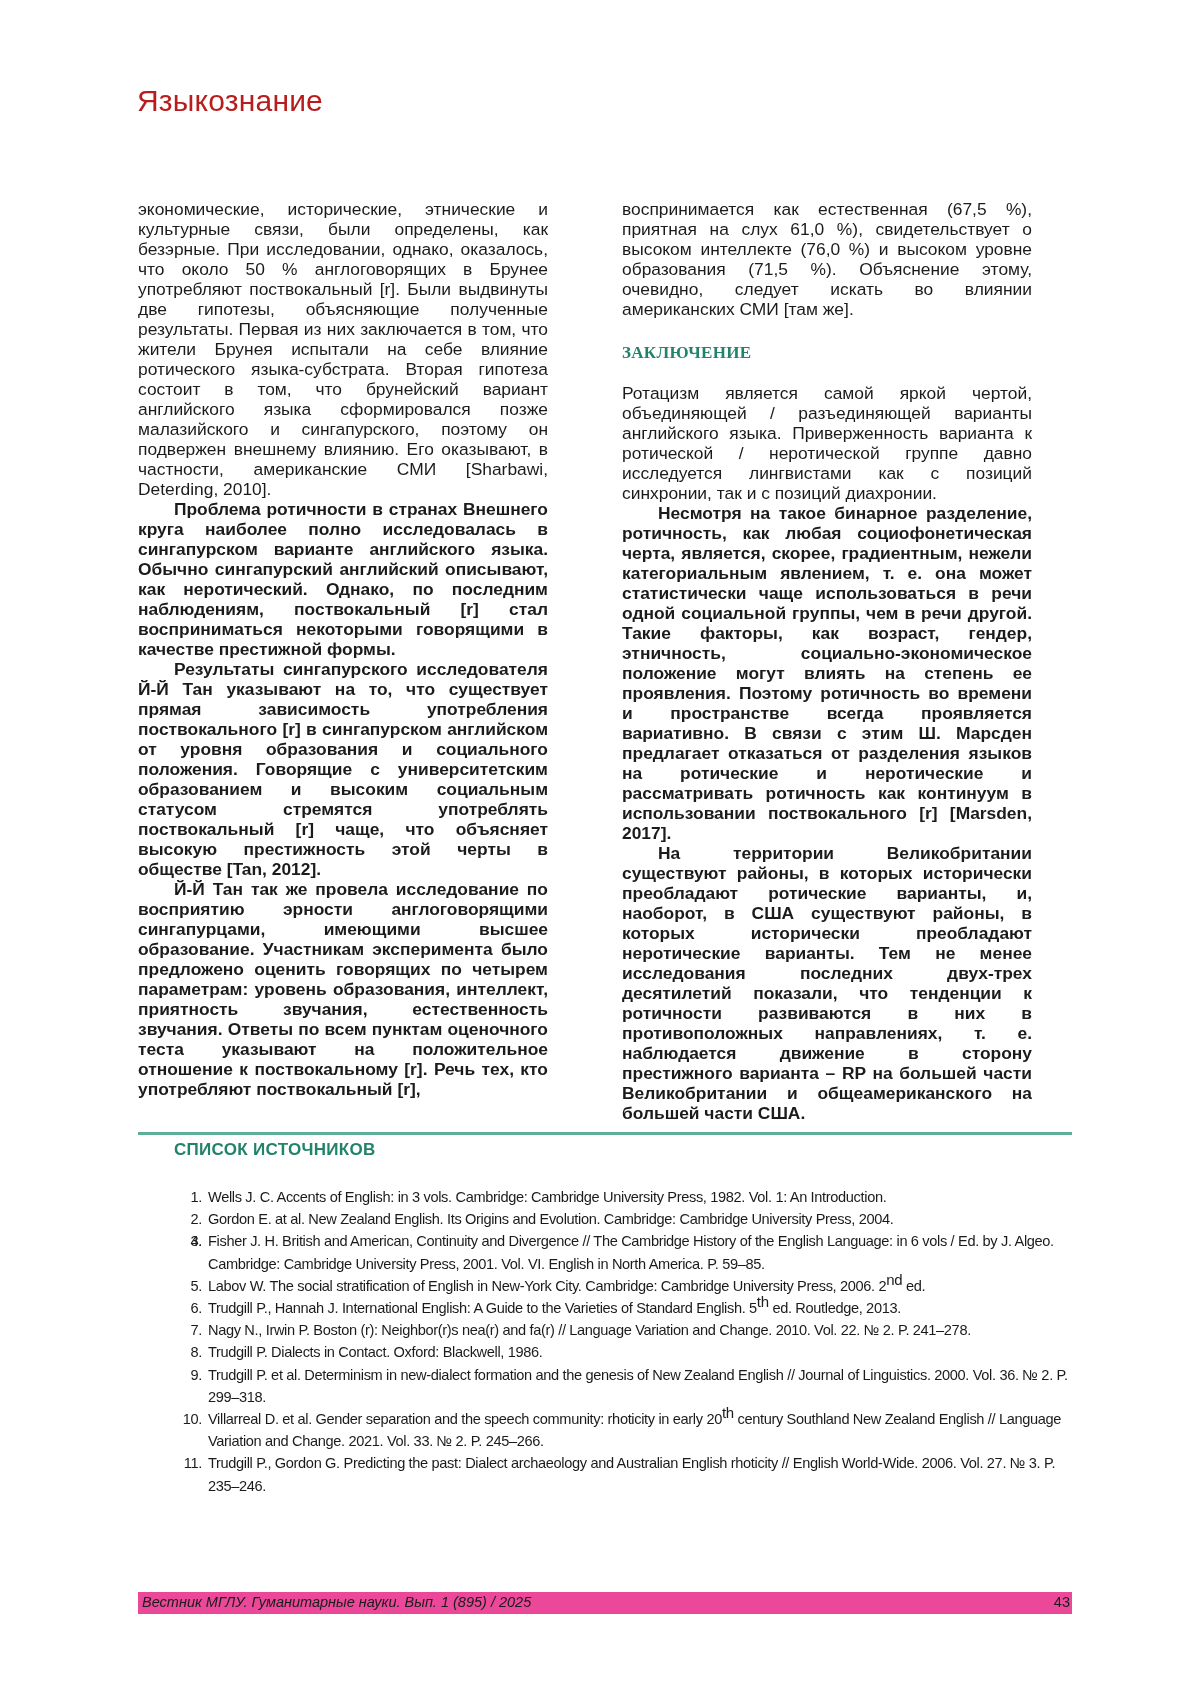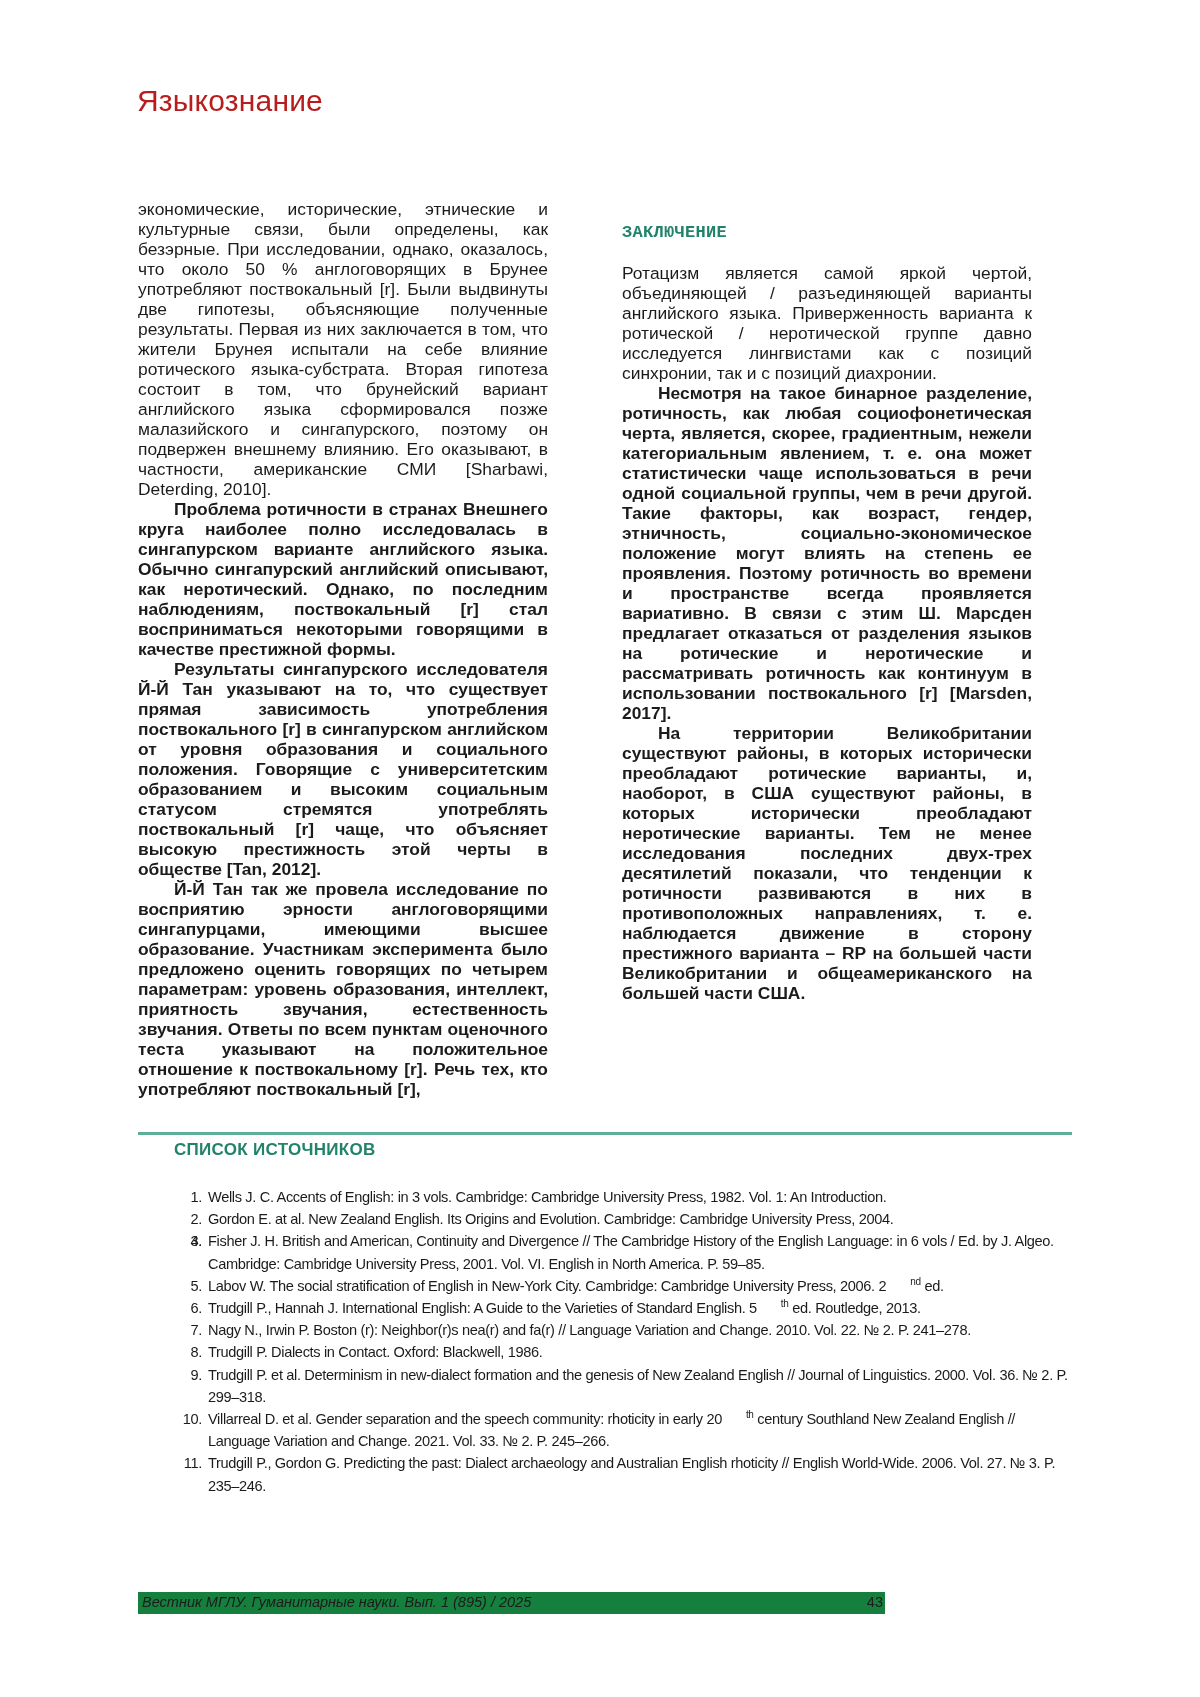--- a/index.html
+++ b/index.html
@@ -6,50 +6,51 @@
   body { width: 1200px; height: 1697px; position: relative; overflow: hidden;
          font-family: "DejaVu Sans Condensed", "Liberation Sans", sans-serif; color: #1b1b1b; }
   .header-title { position: absolute; left: 137px; top: 84px; font-family: "Liberation Sans", sans-serif;
                   font-size: 30px; color: #b91c1c; letter-spacing: 0.2px; }
   .col { position: absolute; top: 199px; width: 410px; font-family: "Liberation Sans", sans-serif;
          font-size: 17.4px; line-height: 20px; text-align: justify; hyphens: manual; }
   .col-left { left: 138px; }
   .col-right { left: 622px; }
   .col p { margin: 0; }
   .col p.indent { text-indent: 36px; font-weight: bold; }
-  .section-head { font-family: Liberation Mono, monospace; font-weight: bold; color: #22826a;
+  .section-head { font-family: Liberation Serif, serif; font-weight: bold; color: #22826a;
                   font-size: 17px; letter-spacing: 0.3px; margin: 24px 0 20px 0; }
   .divider { position: absolute; left: 138px; top: 1132px; width: 934px; height: 3px; background: #5faf98; }
   .refs-head { position: absolute; left: 174px; top: 1140px; font-family: "Liberation Sans", sans-serif;
                font-weight: bold; color: #22826a; font-size: 17px; letter-spacing: 0.3px; }
   .refs { position: absolute; left: 174px; top: 1186px; width: 898px; margin: 0; padding: 0;
           list-style: none; font-family: "Liberation Sans", sans-serif; font-size: 14.6px; line-height: 22.2px;
           letter-spacing: -0.35px; }
   .refs li { position: relative; padding-left: 34px; }
   .refs .num { position: absolute; left: 0; width: 28px; text-align: right; }
-  .refs sup { font-size: 10px; line-height: 0; margin-left: 24px; }
-  .footer { position: absolute; left: 138px; top: 1592px; width: 747px; height: 22px; background: #15803d; }
+  .refs sup { font-size: 15px; line-height: 0; }
+  .footer { position: absolute; left: 138px; top: 1592px; width: 934px; height: 22px; background: #ec4899; }
   .footer-left { position: absolute; left: 4px; top: 2px; font-family: "Liberation Sans", sans-serif;
                  font-style: italic; font-size: 14.5px; color: #1b1b1b; }
   .footer-right { position: absolute; right: 2px; top: 2px; font-family: Liberation Sans, sans-serif;
                   font-size: 14.5px; color: #1b1b1b; }
 </style>
 </head>
 <body>
 
 <div class="header-title">Языкознание</div>
 
 <div class="col col-left">
   <p>экономические, исторические, этнические и культурные связи, были определены, как безэрные. При исследовании, однако, оказалось, что около 50 % англоговорящих в Брунее употребляют поствокальный [r]. Были выдвинуты две гипотезы, объясняющие полученные результаты. Первая из них заключается в том, что жители Брунея испытали на себе влияние ротического языка-субстрата. Вторая гипотеза состоит в том, что брунейский вариант английского языка сформировался позже малазийского и сингапурского, поэтому он подвержен внешнему влиянию. Его оказывают, в частности, американские СМИ [Sharbawi, Deterding, 2010].</p>
   <p class="indent">Проблема ротичности в странах Внешнего круга наиболее полно исследовалась в сингапурском варианте английского языка. Обычно сингапурский английский описывают, как неротический. Однако, по последним наблюдениям, поствокальный [r] стал восприниматься некоторыми говорящими в качестве престижной формы.</p>
   <p class="indent">Результаты сингапурского исследователя Й-Й Тан указывают на то, что существует прямая зависимость употребления поствокального [r] в сингапурском английском от уровня образования и социального положения. Говорящие с университетским образованием и высоким социальным статусом стремятся употреблять поствокальный [r] чаще, что объясняет высокую престижность этой черты в обществе [Tan, 2012].</p>
   <p class="indent">Й-Й Тан так же провела исследование по восприятию эрности англоговорящими сингапурцами, имеющими высшее образование. Участникам эксперимента было предложено оценить говорящих по четырем параметрам: уровень образования, интеллект, приятность звучания, естественность звучания. Ответы по всем пунктам оценочного теста указывают на положительное отношение к поствокальному [r]. Речь тех, кто употребляют поствокальный [r],</p>
 </div>
 
 <div class="col col-right">
+  <p>воспринимается как естественная (67,5 %), приятная на слух 61,0 %), свидетельствует о высоком интеллекте (76,0 %) и высоком уровне образования (71,5 %). Объяснение этому, очевидно, следует искать во влиянии американских СМИ [там же].</p>
   <div class="section-head">ЗАКЛЮЧЕНИЕ</div>
   <p>Ротацизм является самой яркой чертой, объединяющей / разъединяющей варианты английского языка. Приверженность варианта к ротической / неротической группе давно исследуется лингвистами как с позиций синхронии, так и с позиций диахронии.</p>
   <p class="indent">Несмотря на такое бинарное разделение, ротичность, как любая социофонетическая черта, является, скорее, градиентным, нежели категориальным явлением, т. е. она может статистически чаще использоваться в речи одной социальной группы, чем в речи другой. Такие факторы, как возраст, гендер, этничность, социально-экономическое положение могут влиять на степень ее проявления. Поэтому ротичность во времени и пространстве всегда проявляется вариативно. В связи с этим Ш. Марсден предлагает отказаться от разделения языков на ротические и неротические и рассматривать ротичность как континуум в использовании поствокального [r] [Marsden, 2017].</p>
   <p class="indent">На территории Великобритании существуют районы, в которых исторически преобладают ротические варианты, и, наоборот, в США существуют районы, в которых исторически преобладают неротические варианты. Тем не менее исследования последних двух-трех десятилетий показали, что тенденции к ротичности развиваются в них в противоположных направлениях, т. е. наблюдается движение в сторону престижного варианта – RP на большей части Великобритании и общеамериканского на большей части США.</p>
 </div>
 
 <div class="divider"></div>
 <div class="refs-head">СПИСОК ИСТОЧНИКОВ</div>
 
 <ol class="refs">

